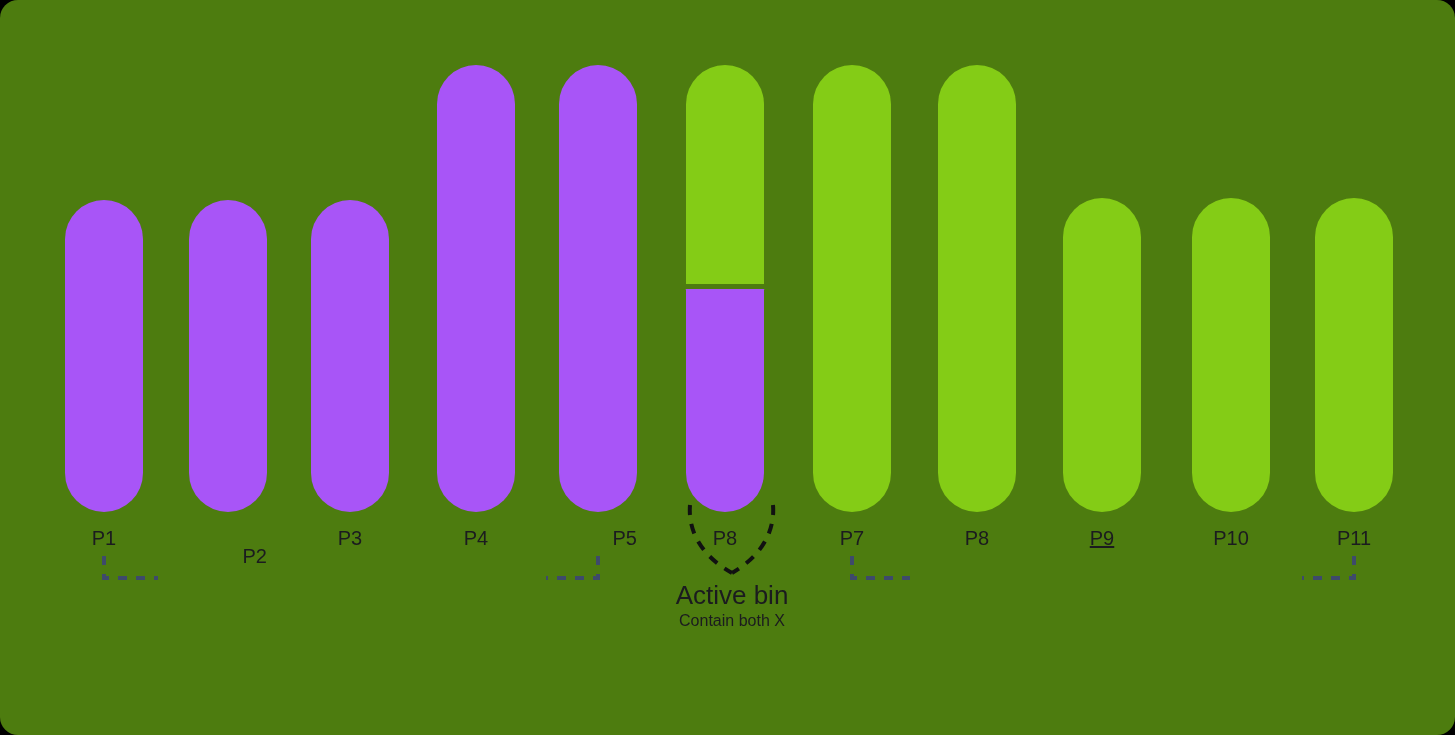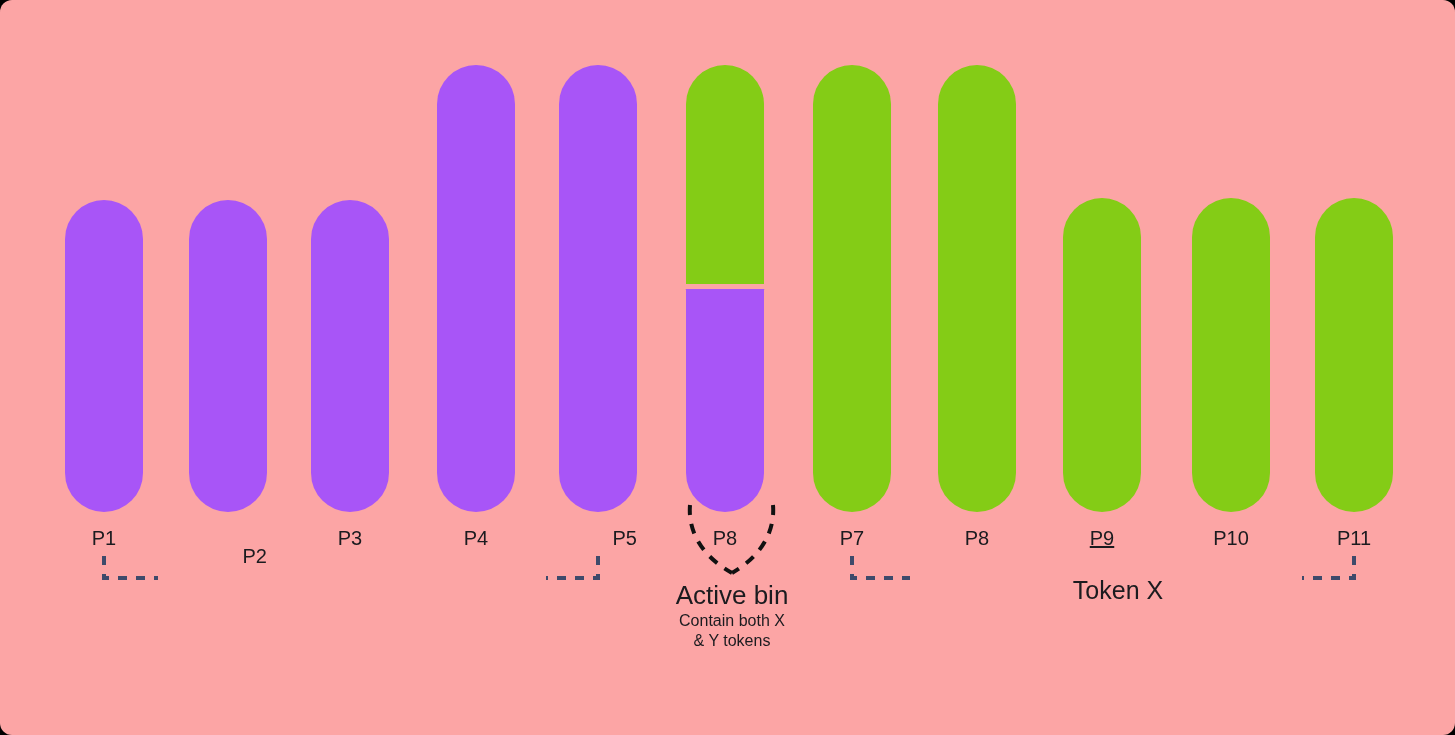--- a/index.html
+++ b/index.html
@@ -13,22 +13,22 @@
     height: 735px;
     font-family: "Liberation Sans", sans-serif;
     overflow: hidden;
   }
 
   #panel {
     position: absolute;
     left: 0; top: 0;
     width: 1455px;
     height: 735px;
-    background: #fca5a5;
-    border-radius: 12px;
+    background: #4d7c0f;
+    border-radius: 18px;
     overflow: hidden;
   }
 
   #stage {
     position: absolute;
     left: 0; top: 0;
     width: 1455px;
     height: 735px;
   }
 
@@ -139,22 +139,20 @@
       <path d="M 598 556 L 598 578 L 546 578" fill="none" stroke="#3E4A6B" stroke-width="4" stroke-dasharray="9 9" stroke-linecap="butt"></path>
 
       <path d="M 852 556 L 852 578 L 910 578" fill="none" stroke="#3E4A6B" stroke-width="4" stroke-dasharray="9 9" stroke-linecap="butt"></path>
 
       <path d="M 1354 556 L 1354 578 L 1302 578" fill="none" stroke="#3E4A6B" stroke-width="4" stroke-dasharray="9 9" stroke-linecap="butt"></path>
 
       <path d="M 690 505 C 688 530 700 555 732 573" fill="none" stroke="#111111" stroke-width="4" stroke-dasharray="10 9" stroke-linecap="butt"></path>
       <path d="M 773 505 C 775 530 763 555 732 573" fill="none" stroke="#111111" stroke-width="4" stroke-dasharray="10 9" stroke-linecap="butt"></path>
     </svg>
 
-    <div class="group-caption" style="left:1018px; top:578px; width:200px;">Token X</div>
 
     <div id="active-caption" style="left:582px; top:582px; width:300px;">
       <span class="title">Active bin</span>
       <span class="sub-line">Contain both X</span>
-      <span class="sub-line">&amp; Y tokens</span>
     </div>
 
   </div>
 </div>
 
 </body></html>

